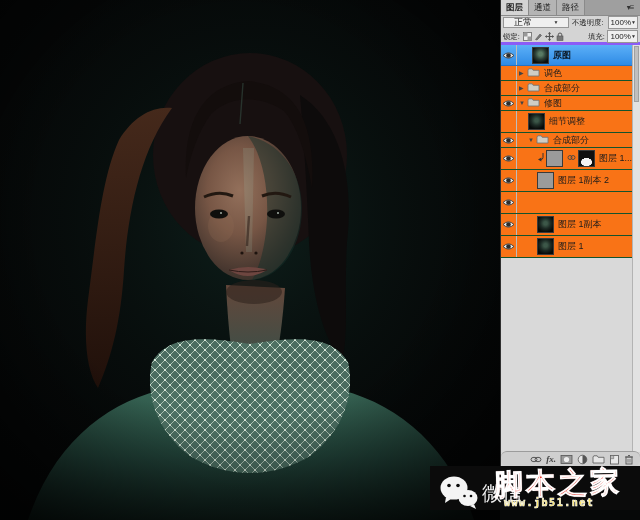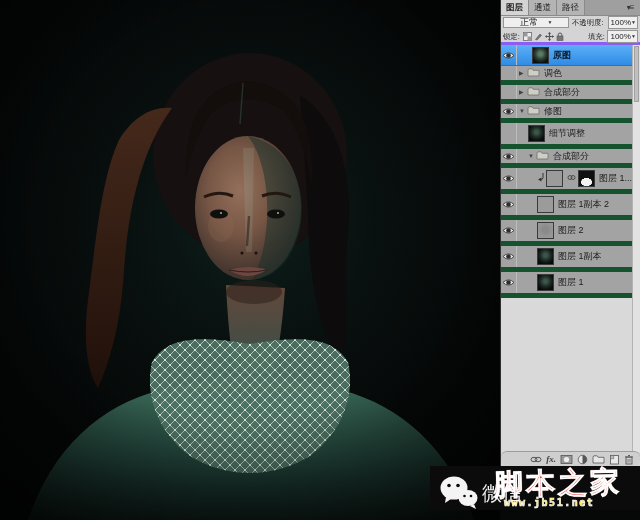--- a/index.html
+++ b/index.html
@@ -14,31 +14,31 @@
           border-bottom:1px solid #8b8b8b;}
   .tab{padding:2px 5px 0 5px;font-size:8.5px;background:#b4b4b4;border-right:1px solid #8a8a8a;
        color:#222;white-space:nowrap;}
   .tab.active{background:#d4d4d4;font-weight:bold;text-align:center;}
   .panel-menu{position:absolute;right:2px;top:1px;width:16px;height:12px;display:flex;
               align-items:center;justify-content:center;font-size:8px;color:#333;letter-spacing:-1px;}
   .ctrl{position:absolute;left:0;right:0;display:flex;align-items:center;padding:0 2px;box-sizing:border-box;}
   #ctrl1{top:15px;height:15px;}
   #ctrl2{top:30px;height:15px;border-bottom:3px solid #8b5cf6;}
   .dropdown{display:flex;align-items:center;justify-content:space-between;background:#efefef;
-            border:1px solid #969696;height:11px;padding:0 16px;box-sizing:border-box;}
+            border:1px solid #969696;height:11px;padding:0 10px;box-sizing:border-box;}
   #blend-select{width:78px;margin-right:3px;}
   .dd-arrow{font-size:5px;color:#333;line-height:1;}
   .ctrl-label{font-size:8px;transform:scale(.92);transform-origin:left center;white-space:nowrap;}
   .val-box{display:flex;align-items:center;background:#efefef;border:1px solid #969696;height:11px;
            padding:0 1px 0 2px;margin-left:1px;font-size:8px;}
   .lock-icons{display:flex;align-items:center;gap:2px;margin:0 2px;}
   .lock-icons svg{display:block;}
   
   #layer-list{position:absolute;left:0;top:45px;right:8px;height:407px;background:#d9d9d9;overflow:hidden;}
-  .layer-row{display:flex;align-items:stretch;border-bottom:5px solid #14532d;background:#a3a3a3;}
+  .layer-row{display:flex;align-items:stretch;border-bottom:1px solid #14532d;background:#f97316;}
   .layer-row.selected{background:linear-gradient(#5cb0f8,#2f8be5);border-bottom:1px solid #2573c4;}
   .row-group{height:14px;}
   .row-layer{height:21px;}
   .row-sel{height:20px;gap:13px;}
   .eye-cell{width:15px;flex:0 0 15px;border-right:1px solid #bdbdbd;display:flex;align-items:center;
             justify-content:center;}
   .row-body{display:flex;align-items:center;flex:1;min-width:0;padding-left:2px;}
   .expand{width:8px;font-size:6px;color:#444;line-height:1;flex:0 0 8px;}
   .thumb{width:17px;height:17px;border:1px solid #3a3a3a;flex:0 0 17px;margin-right:3px;box-sizing:border-box;}
   .thumb.portrait{background:radial-gradient(circle at 50% 40%,#597a63 0 16%,#2c3f36 45%,#0b0f0e 78%);}
@@ -314,24 +314,20 @@
             <span class="layer-name">图层 1副本 2</span>
           </div>
         </div>
         <div class="layer-row row-layer">
           <div class="eye-cell">
             <svg width="13" height="9" viewBox="0 0 13 9">
               <path d="M1 4.5 Q6.5 -0.8 12 4.5 Q6.5 9.8 1 4.5 Z" fill="#e9e9e9" stroke="#3c3c3c" stroke-width=".9"></path>
               <circle cx="6.5" cy="4.5" r="2.3" fill="#2c2c2c"></circle>
             </svg>
           </div>
-          <div class="row-body" style="padding-left: 20px;">
-            <div class="thumb gray-face"></div>
-            <span class="layer-name">图层 2</span>
-          </div>
         </div>
         <div class="layer-row row-layer">
           <div class="eye-cell">
             <svg width="13" height="9" viewBox="0 0 13 9">
               <path d="M1 4.5 Q6.5 -0.8 12 4.5 Q6.5 9.8 1 4.5 Z" fill="#e9e9e9" stroke="#3c3c3c" stroke-width=".9"></path>
               <circle cx="6.5" cy="4.5" r="2.3" fill="#2c2c2c"></circle>
             </svg>
           </div>
           <div class="row-body" style="padding-left: 20px;">
             <div class="thumb portrait-dark"></div>

